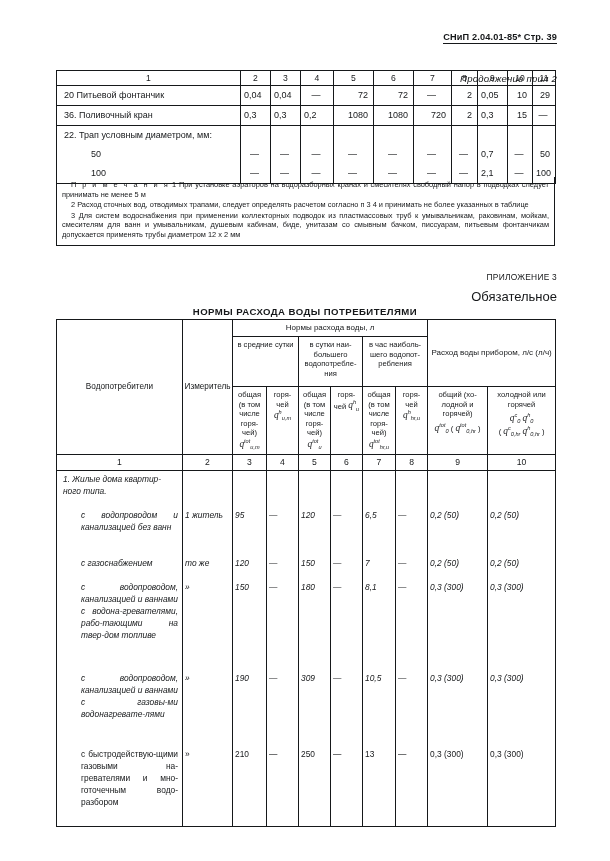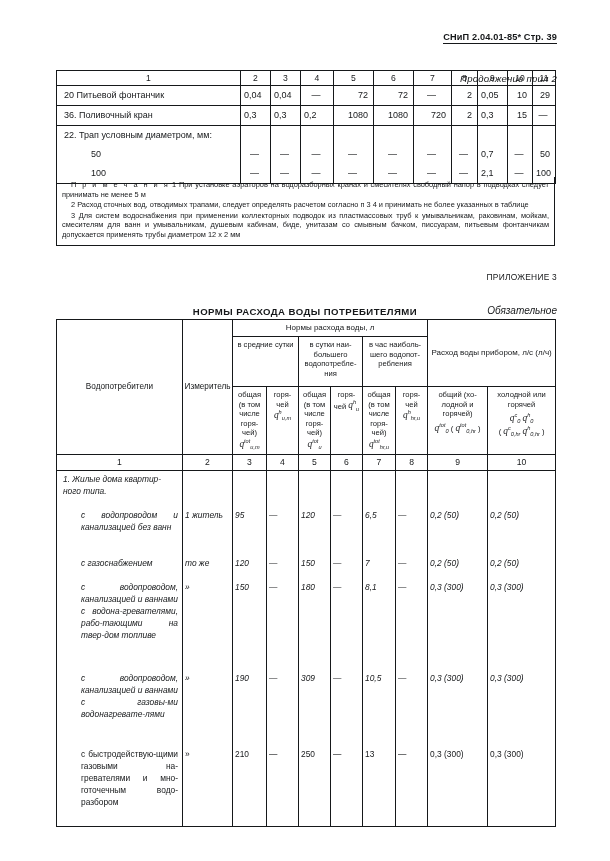--- a/index.html
+++ b/index.html
@@ -120,24 +120,22 @@
     right: 53px;
     top: 272px;
     font-size: 8.4px;
     letter-spacing: .25px;
     white-space: nowrap;
   }
   .appoblig {
     position: absolute;
     right: 53px;
     top: 289px;
-    font-size: 10px;
-    font-style: italic;
+    font-size: 13px;
     white-space: nowrap;
-    margin-top: 16px;
   }
   .apptitle {
     position: absolute;
     left: 0; right: 0;
     top: 306px;
     text-align: center;
     font-size: 9.6px;
     font-weight: bold;
     letter-spacing: .45px;
   }

